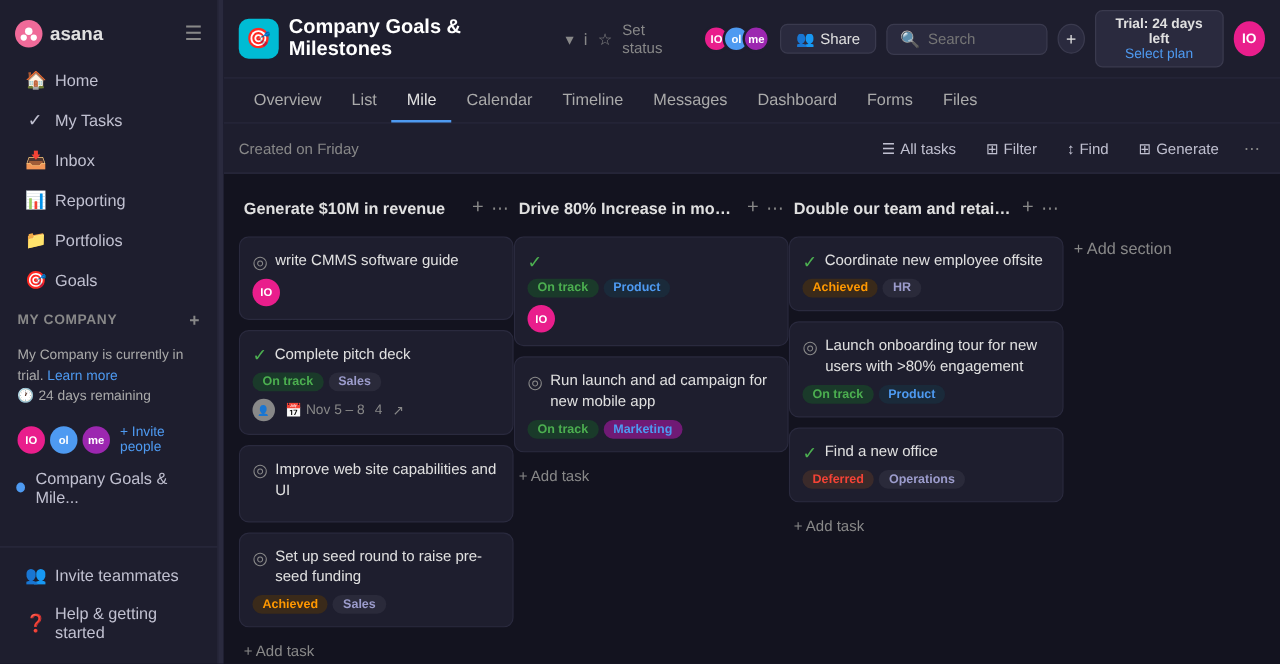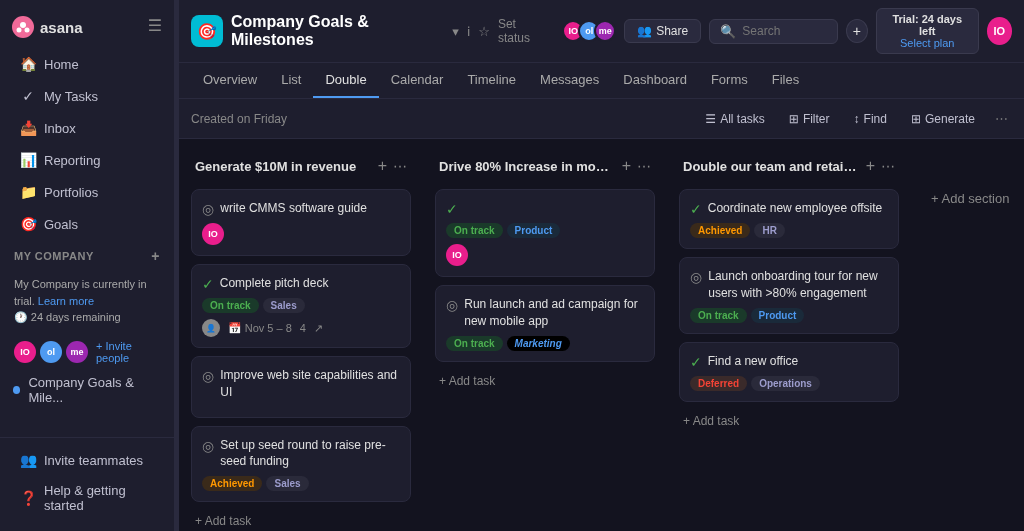--- a/index.html
+++ b/index.html
@@ -1,20 +1,20 @@
 <!DOCTYPE html>
 <html><head>
   <meta charset="utf-8">
   <style>
     * { box-sizing: border-box; margin: 0; padding: 0; }
     body { font-family: -apple-system, BlinkMacSystemFont, 'Segoe UI', sans-serif; background: #1a1a2e; color: #e0e0e0; display: flex; height: 531px; overflow: hidden; font-size: 13px; }
 
     
     .sidebar { width: 175px; background: #1e1e2e; display: flex; flex-direction: column; padding: 10px 0; flex-shrink: 0; border-right: 1px solid #2a2a3e; }
-    .sidebar-logo { display: flex; align-items: flex-start; justify-content: space-between; padding: 6px 12px 10px; }
+    .sidebar-logo { display: flex; align-items: center; justify-content: space-between; padding: 6px 12px 10px; }
     .asana-logo { display: flex; align-items: center; gap: 6px; }
     .asana-logo-icon { width: 22px; height: 22px; background: #f06a99; border-radius: 50%; display: flex; align-items: center; justify-content: center; }
     .asana-logo-text { color: #e0e0e0; font-size: 15px; font-weight: 600; }
     .sidebar-collapse { color: #888; cursor: pointer; font-size: 16px; }
     .sidebar-nav-item { display: flex; align-items: center; gap: 8px; padding: 7px 14px; cursor: pointer; color: #c0c0d0; border-radius: 6px; margin: 1px 6px; }
     .sidebar-nav-item .icon { font-size: 14px; width: 16px; text-align: center; }
     .sidebar-section-title { display: flex; align-items: center; justify-content: space-between; padding: 8px 14px 4px; color: #888; font-size: 11px; font-weight: 600; text-transform: uppercase; letter-spacing: 0.5px; }
     .sidebar-section-title .plus-icon { cursor: pointer; font-size: 14px; color: #888; }
     .sidebar-trial-info { padding: 8px 14px; color: #aaa; font-size: 11px; line-height: 1.5; }
     .sidebar-trial-info a { color: #4e9af1; text-decoration: none; }
@@ -55,21 +55,21 @@
     .tab.active { color: #e0e0e0; border-bottom: 2px solid #4e9af1; }
 
     
     .board-toolbar { display: flex; align-items: center; padding: 8px 12px; background: #1e1e2e; border-bottom: 1px solid #2a2a3e; flex-shrink: 0; }
     .created-info { color: #888; font-size: 12px; flex: 1; }
     .toolbar-actions { display: flex; align-items: center; gap: 8px; }
     .toolbar-btn { display: flex; align-items: center; gap: 4px; padding: 4px 8px; border-radius: 6px; cursor: pointer; color: #c0c0d0; font-size: 12px; background: transparent; border: none; }
     .toolbar-dots { color: #888; cursor: pointer; padding: 4px; }
 
     
-    .board-area { flex: 1; overflow-x: auto; overflow-y: hidden; display: flex; gap: 24px; padding: 12px 12px; align-items: flex-start; }
+    .board-area { flex: 1; overflow-x: auto; overflow-y: hidden; display: flex; gap: 0; padding: 12px 12px; align-items: flex-start; }
 
     
     .board-column { width: 220px; flex-shrink: 0; display: flex; flex-direction: column; gap: 0; }
     .column-header { display: flex; align-items: center; gap: 6px; padding: 6px 4px; margin-bottom: 8px; }
     .column-title { font-weight: 600; font-size: 13px; color: #e0e0e0; flex: 1; white-space: nowrap; overflow: hidden; text-overflow: ellipsis; }
     .column-add { color: #888; cursor: pointer; font-size: 16px; }
     .column-dots { color: #888; cursor: pointer; font-size: 14px; }
     .column-cards { display: flex; flex-direction: column; gap: 8px; overflow-y: auto; max-height: 390px; }
 
     
@@ -79,21 +79,21 @@
     .card-check.done { color: #4caf50; }
     .card-title { font-size: 12px; color: #e0e0e0; line-height: 1.4; flex: 1; }
     .card-tags { display: flex; flex-wrap: wrap; gap: 4px; margin-top: 6px; }
     .tag { padding: 2px 8px; border-radius: 10px; font-size: 10px; font-weight: 600; }
     .tag-ontrack { background: #1a3a2a; color: #4caf50; }
     .tag-achieved { background: #3a2a1a; color: #ff9800; }
     .tag-deferred { background: #3a2a2a; color: #f44336; }
     .tag-sales { background: #2a2a3a; color: #9c9ccc; }
     .tag-product { background: #1a2a3a; color: #4e9af1; }
     .tag-hr { background: #2a2a3a; color: #9c9ccc; }
-    .tag-marketing { background: #000000; color: #4e9af1; font-style: italic; }
+    .tag-marketing { background: #701a75; color: #4e9af1; }
     .tag-operations { background: #2a2a3a; color: #9c9ccc; }
     .card-meta { display: flex; align-items: center; gap: 8px; margin-top: 6px; font-size: 11px; color: #888; }
     .card-date { display: flex; align-items: center; gap: 3px; }
 
     
     .add-task { display: flex; align-items: center; gap: 6px; padding: 8px 4px; color: #888; cursor: pointer; font-size: 12px; margin-top: 4px; }
 
     
     .add-section { display: flex; align-items: center; gap: 6px; padding: 6px 8px; color: #888; cursor: pointer; font-size: 13px; white-space: nowrap; align-self: flex-start; margin-top: 34px; }
 
@@ -215,21 +215,21 @@
         <span class="days">Trial: 24 days left</span>
         <span class="select-plan">Select plan</span>
       </div>
       <div class="user-avatar-main">IO</div>
     </div>
   </div>
 
   <div class="tabbar">
     <div class="tab">Overview</div>
     <div class="tab">List</div>
-    <div class="tab active">Double</div>
+    <div class="tab active">Mile</div>
     <div class="tab">Calendar</div>
     <div class="tab">Timeline</div>
     <div class="tab">Messages</div>
     <div class="tab">Dashboard</div>
     <div class="tab">Forms</div>
     <div class="tab">Files</div>
   </div>
 
   <div class="board-toolbar">
     <span class="created-info">Created on Friday</span>

